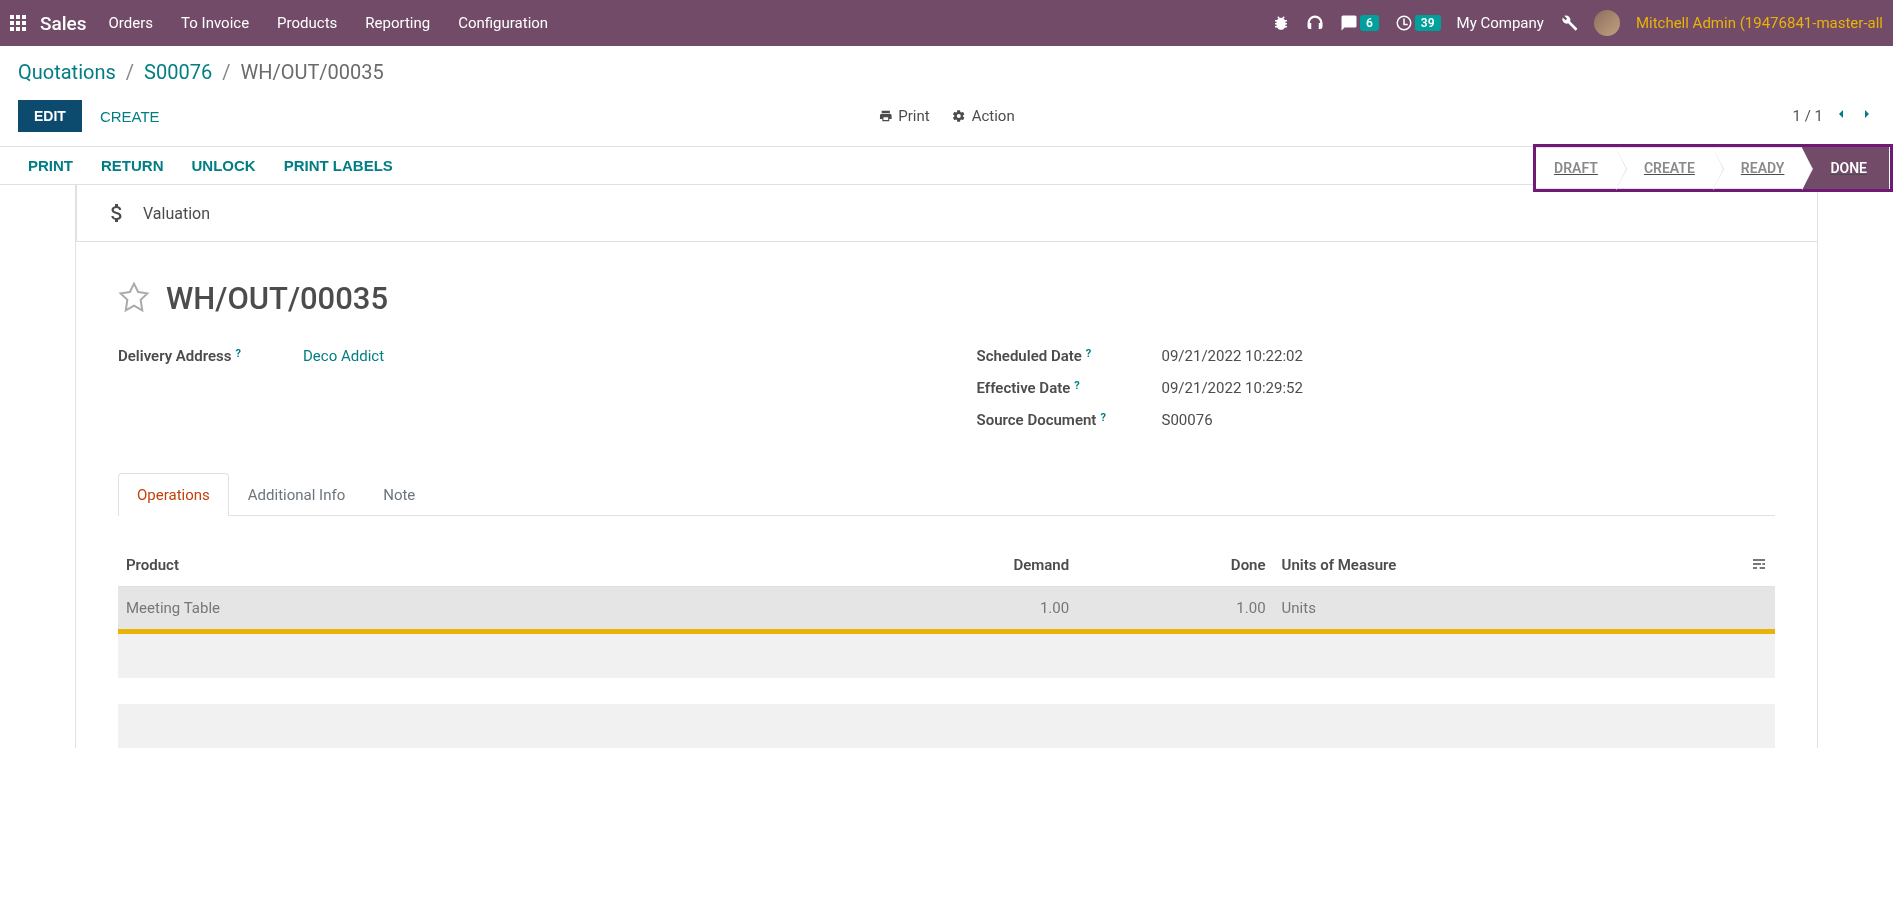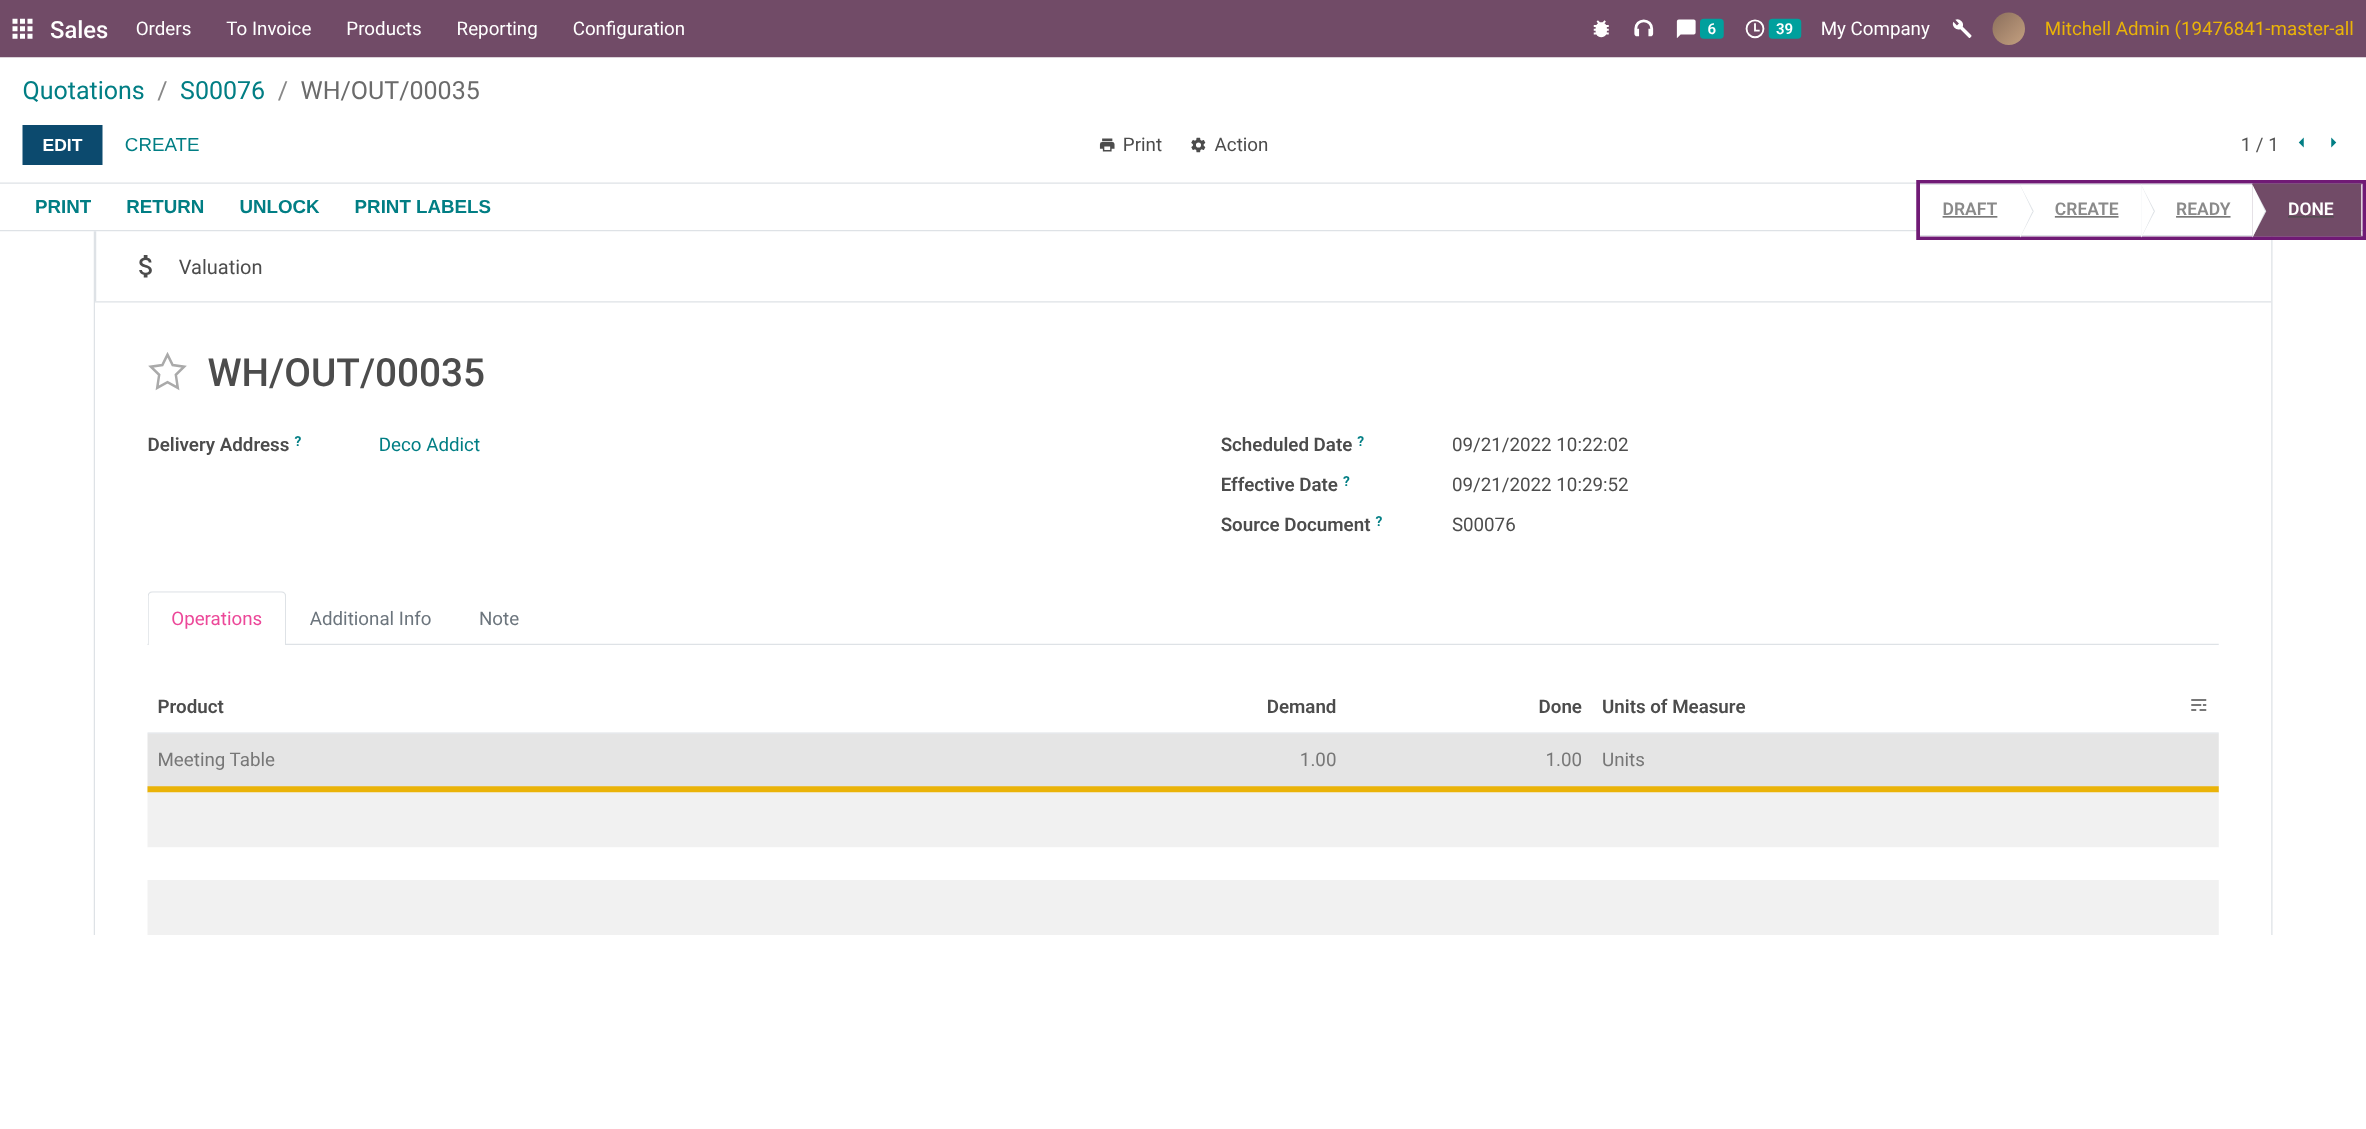--- a/index.html
+++ b/index.html
@@ -70,21 +70,21 @@
 .form-col { flex: 1; }
 .field-row { display: flex; margin-bottom: 14px; }
 .field-label { width: 185px; color: #4c4c4c; font-weight: 600; font-size: 15px; display: flex; align-items: flex-start; gap: 4px; }
 .help-q { color: #017e84; font-size: 11px; font-weight: 700; vertical-align: super; cursor: pointer; }
 .field-value { color: #4c4c4c; font-size: 15px; }
 .field-value.link { color: #017e84; cursor: pointer; }
 
 
 .tabs { display: flex; border-bottom: 1px solid #dee2e6; margin: 0 42px; }
 .tab { padding: 12px 18px; color: #6c757d; cursor: pointer; font-size: 15px; border: 1px solid transparent; border-bottom: none; margin-bottom: -1px; }
-.tab.active { color: #ec4899; border-color: #dee2e6; background: #fff; border-radius: 4px 4px 0 0; }
+.tab.active { color: #c2410c; border-color: #dee2e6; background: #fff; border-radius: 4px 4px 0 0; }
 
 
 .ops-table { margin: 30px 42px 0 42px; }
 .ops-head { display: flex; border-bottom: 1px solid #dee2e6; padding: 10px 8px; font-weight: 600; color: #4c4c4c; font-size: 15px; }
 .ops-row { display: flex; padding: 12px 8px; background: #e5e5e5; border-bottom: 5px solid #eab308; color: #777; font-size: 15px; }
 .ops-empty { height: 44px; background: #f1f1f1; margin-top: 0; }
 .ops-spacer { height: 26px; background: #fff; }
 .col-product { flex: 2.2; }
 .col-demand { flex: 1.2; text-align: right; padding-right: 30px; }
 .col-done { flex: 0.6; text-align: right; padding-right: 10px; }

